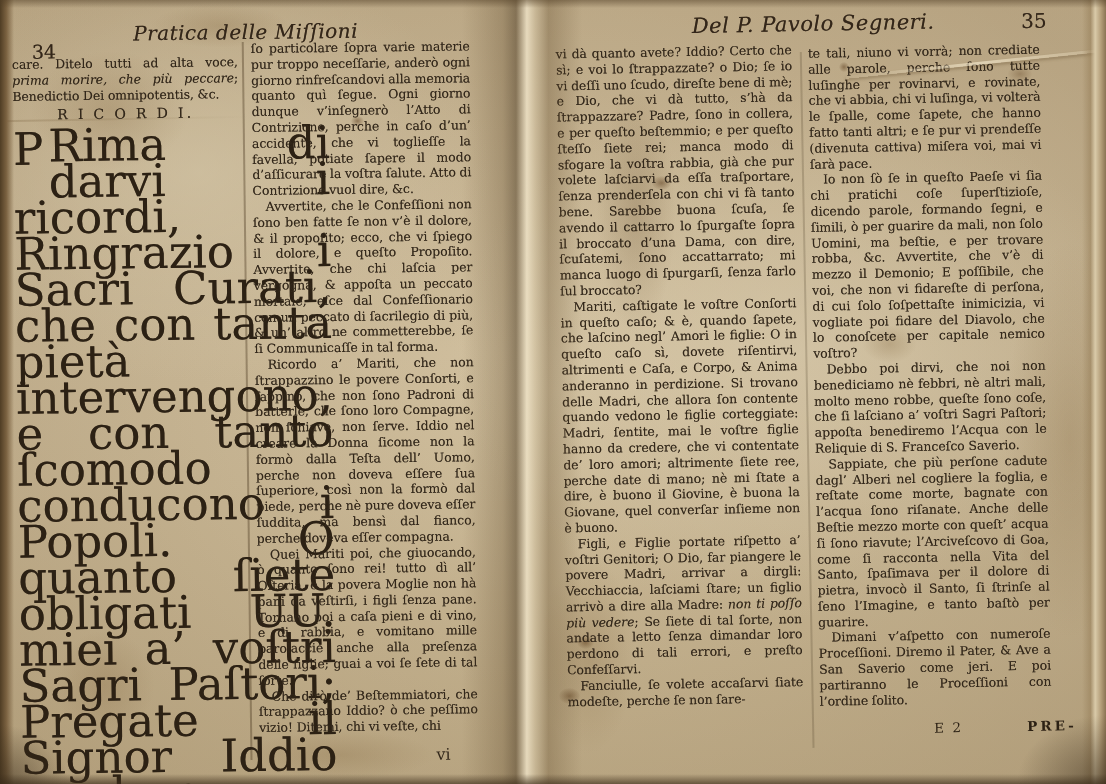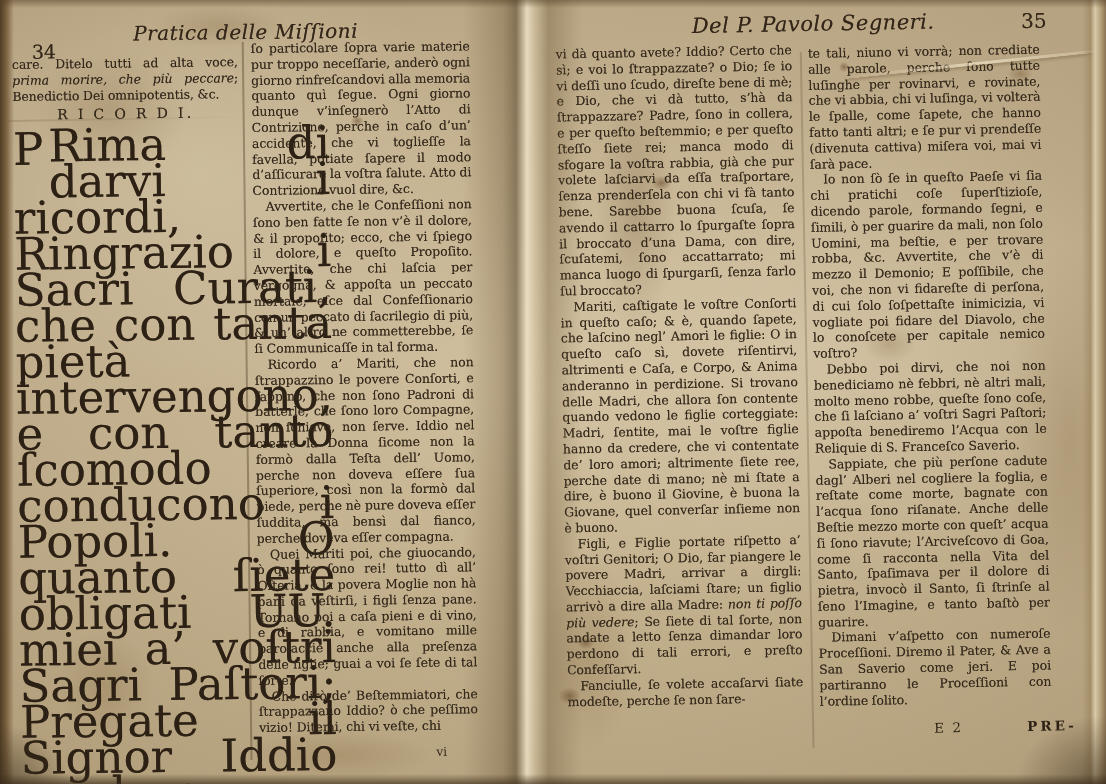--- a/index.html
+++ b/index.html
@@ -78,21 +78,21 @@
 
   .col{position:absolute;font-size:12.4px;line-height:15.8px;text-align:justify;
     color:#32271a;text-shadow:0 0 .5px rgba(50,39,26,.55);word-spacing:-.3px;}
   .para{margin:0;}
   .para.indent{text-indent:13px;}
   .para.heading{text-align:center;letter-spacing:3px;font-size:14px;margin:4px 0 2px;text-indent:0;}
   .dropcap{float:left;font-size:45px;line-height:36px;padding:3px 5px 0 0;color:#2c2114;}
   .colrule{position:absolute;width:1.5px;background:rgba(70,53,30,.38);}
   .colrule.faint{background:rgba(70,53,30,.22);}
 
-  .catchword{position:absolute;font-size:12px;color:#32271a;}
+  .catchword{position:absolute;font-size:16px;color:#32271a;}
   .sigline{position:absolute;font-size:13.5px;letter-spacing:2px;color:#2c2114;}
   .sigline .cw{margin-left:58px;letter-spacing:3px;font-weight:bold;}
 </style>
 </head>
 <body>
 
 <div class="stage">
   <div class="paper"></div>
 
   <div class="stain s1"></div>

